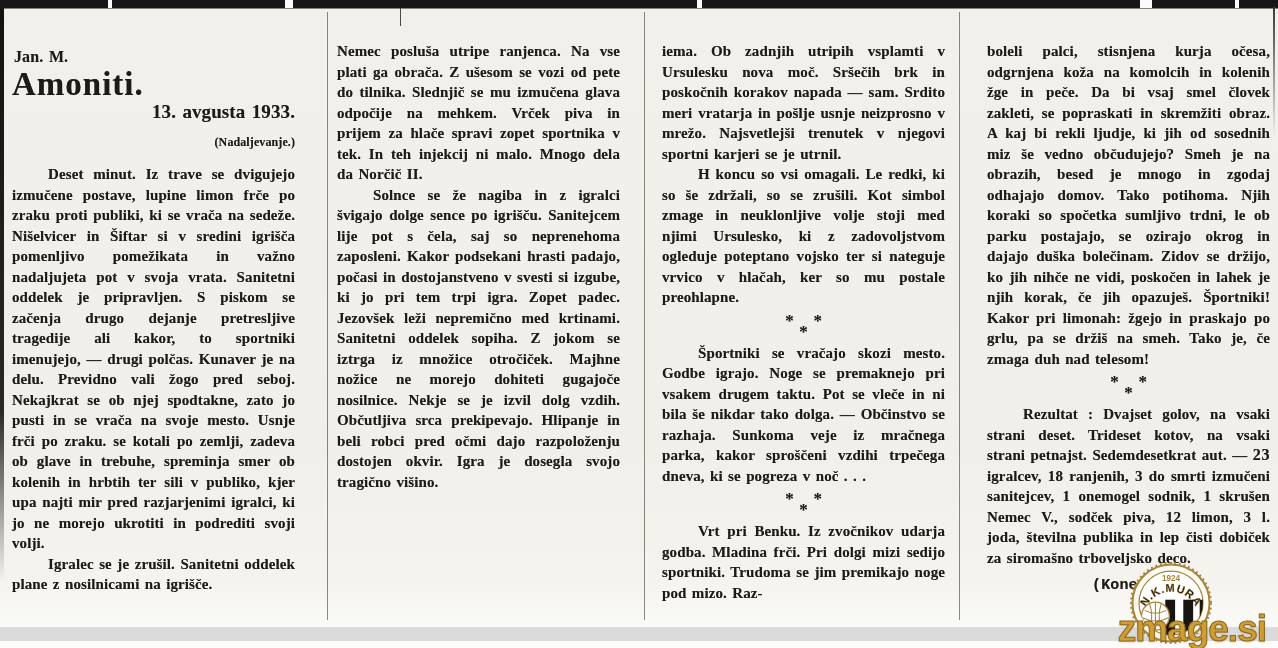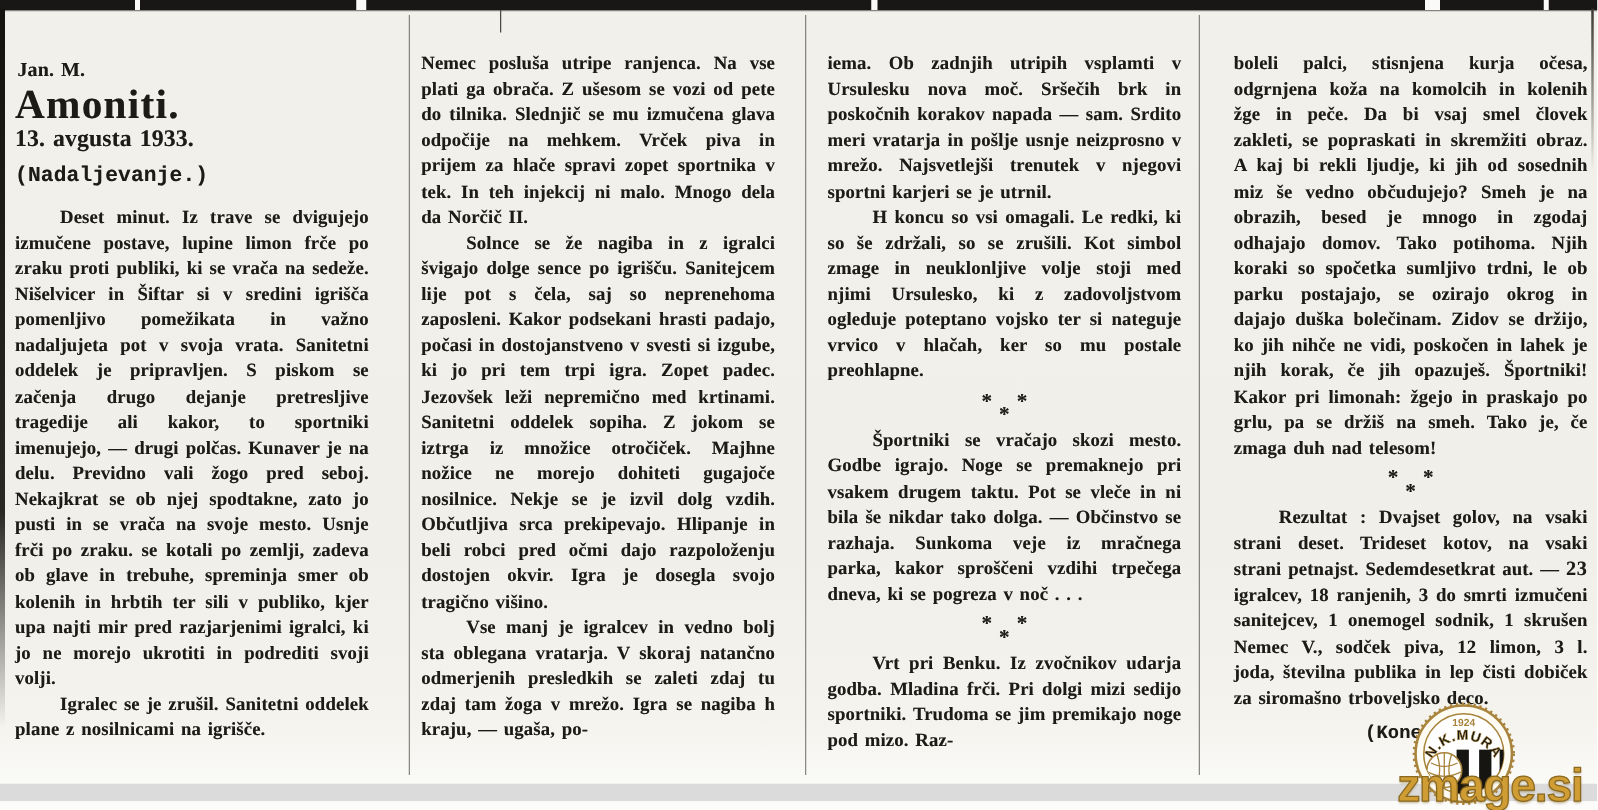--- a/index.html
+++ b/index.html
@@ -23,22 +23,22 @@
   .columns{position:absolute;left:12px;right:8px;top:14px;bottom:4px;
            display:grid;grid-template-columns:1fr 1fr 1fr 1fr;column-gap:42px;margin-top:27px;}
   .col{color:#1d1b17;font-size:15px;line-height:20.5px;font-weight:700;
        word-spacing:1.5px;letter-spacing:.1px;
        text-shadow:0 0 .5px rgba(30,28,24,.45);}
   .para{margin:0;text-align:justify;}
   .para.indent{text-indent:36px;}
   .para.center{text-align:center;text-indent:0;margin-top:8px;font-family:Liberation Mono, monospace;}
   .byline{margin:6px 0 4px 2px;font-size:16px;}
   .title{margin:6px 0 2px;text-align:left;font-size:33px;font-weight:700;letter-spacing:1px;}
-  .date{margin:8px 0 0;text-align:left;font-size:19px;}
-  .cont{margin:9px 0 12px;text-align:left;font-size:17px;font-family:Liberation Mono, monospace;}
+  .date{margin:8px 0 0;text-align:right;font-size:19px;}
+  .cont{margin:9px 0 12px;text-align:right;font-size:12px;}
   .stars{margin:7px 0 6px;text-align:center;font-size:17px;line-height:11px;font-weight:700;}
   .stars .row1{letter-spacing:7px;padding-left:7px;}
   .b{font-weight:900;font-size:1.08em;letter-spacing:.5px;}
   
   .strip-gray{position:absolute;left:0;right:0;bottom:7px;height:14px;background:#dbdbdc;z-index:2;}
   .strip-light{position:absolute;left:0;right:0;bottom:0;height:7px;background:#fcfcfb;z-index:2;}
   
   .crest{position:absolute;top:560px;right:66px;z-index:3;}
   .wm-text{position:absolute;right:12px;bottom:1px;z-index:4;
            font-family:"Liberation Sans","DejaVu Sans",sans-serif;
@@ -76,21 +76,20 @@
       <p class="cont">(Nadaljevanje.)</p>
       <div>
           <p class="para indent">Deset minut. Iz trave se dvigujejo izmučene postave, lupine limon frče po zraku proti publiki, ki se vrača na sedeže. Nišelvicer in Šiftar si v sredini igrišča pomenljivo pomežikata in važno nadaljujeta pot v svoja vrata. Sanitetni oddelek je pripravljen. S piskom se začenja drugo dejanje pretresljive tragedije ali kakor, to sportniki imenujejo, — drugi polčas. Kunaver je na delu. Previdno vali žogo pred seboj. Nekajkrat se ob njej spodtakne, zato jo pusti in se vrača na svoje mesto. Usnje frči po zraku. se kotali po zemlji, zadeva ob glave in trebuhe, spreminja smer ob kolenih in hrbtih ter sili v publiko, kjer upa najti mir pred razjarjenimi igralci, ki jo ne morejo ukrotiti in podrediti svoji volji.</p>
           <p class="para indent">Igralec se je zrušil. Sanitetni oddelek plane z nosilnicami na igrišče.</p>
         </div>
     </div>
     <div class="col">
         <div>
           <p class="para">Nemec posluša utripe ranjenca. Na vse plati ga obrača. Z ušesom se vozi od pete do tilnika. Slednjič se mu izmučena glava odpočije na mehkem. Vrček piva in prijem za hlače spravi zopet sportnika v tek. In teh injekcij ni malo. Mnogo dela da Norčič II.</p>
           <p class="para indent">Solnce se že nagiba in z igralci švigajo dolge sence po igrišču. Sanitejcem lije pot s čela, saj so neprenehoma zaposleni. Kakor podsekani hrasti padajo, počasi in dostojanstveno v svesti si izgube, ki jo pri tem trpi igra. Zopet padec. Jezovšek leži nepremično med krtinami. Sanitetni oddelek sopiha. Z jokom se iztrga iz množice otročiček. Majhne nožice ne morejo dohiteti gugajoče nosilnice. Nekje se je izvil dolg vzdih. Občutljiva srca prekipevajo. Hlipanje in beli robci pred očmi dajo razpoloženju dostojen okvir. Igra je dosegla svojo tragično višino.</p>
-          <p class="para indent">Vse manj je igralcev in vedno bolj sta oblegana vratarja. V skoraj natančno odmerjenih presledkih se zaleti zdaj tu zdaj tam žoga v mrežo. Igra se nagiba h kraju, — ugaša, po-</p>
         </div>
       </div>
     <div class="col">
         <div>
           <p class="para">iema. Ob zadnjih utripih vsplamti v Ursulesku nova moč. Sršečih brk in poskočnih korakov napada — sam. Srdito meri vratarja in pošlje usnje neizprosno v mrežo. Najsvetlejši trenutek v njegovi sportni karjeri se je utrnil.</p>
           <p class="para indent">H koncu so vsi omagali. Le redki, ki so še zdržali, so se zrušili. Kot simbol zmage in neuklonljive volje stoji med njimi Ursulesko, ki z zadovoljstvom ogleduje poteptano vojsko ter si nateguje vrvico v hlačah, ker so mu postale preohlapne.</p>
           <div class="stars">
             <div class="row1">* *</div>
             <div>*</div>
           </div>

